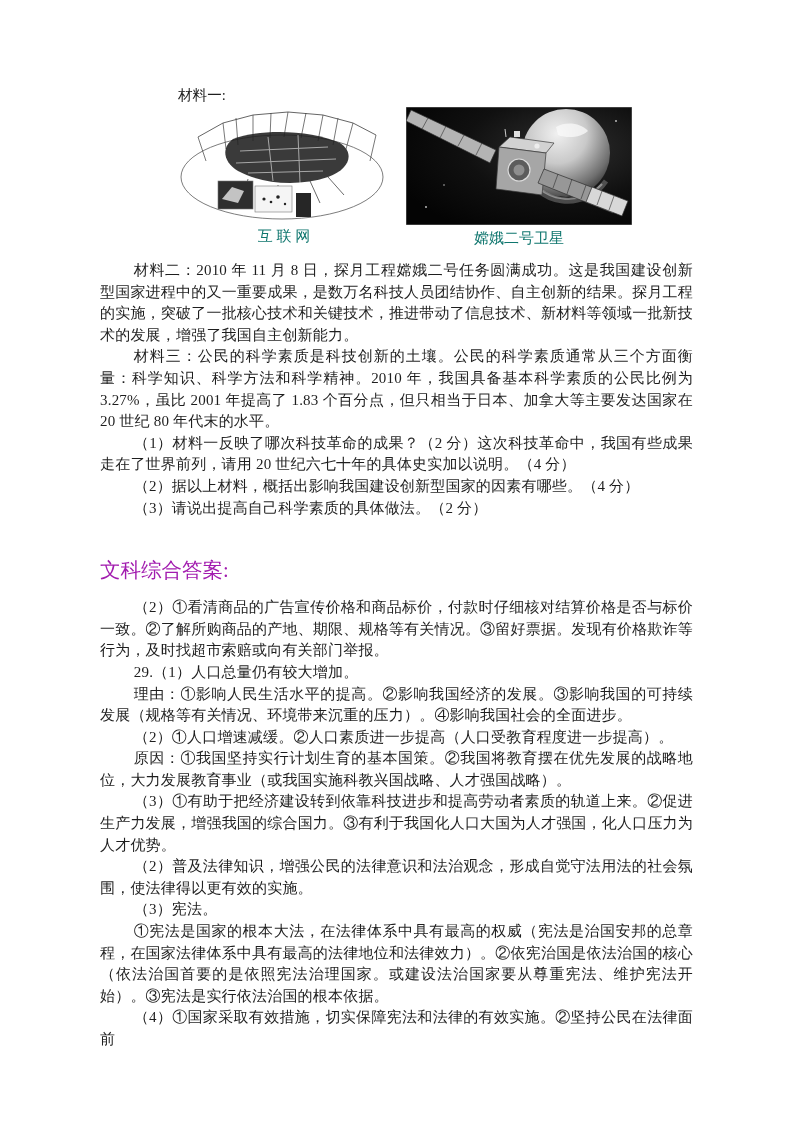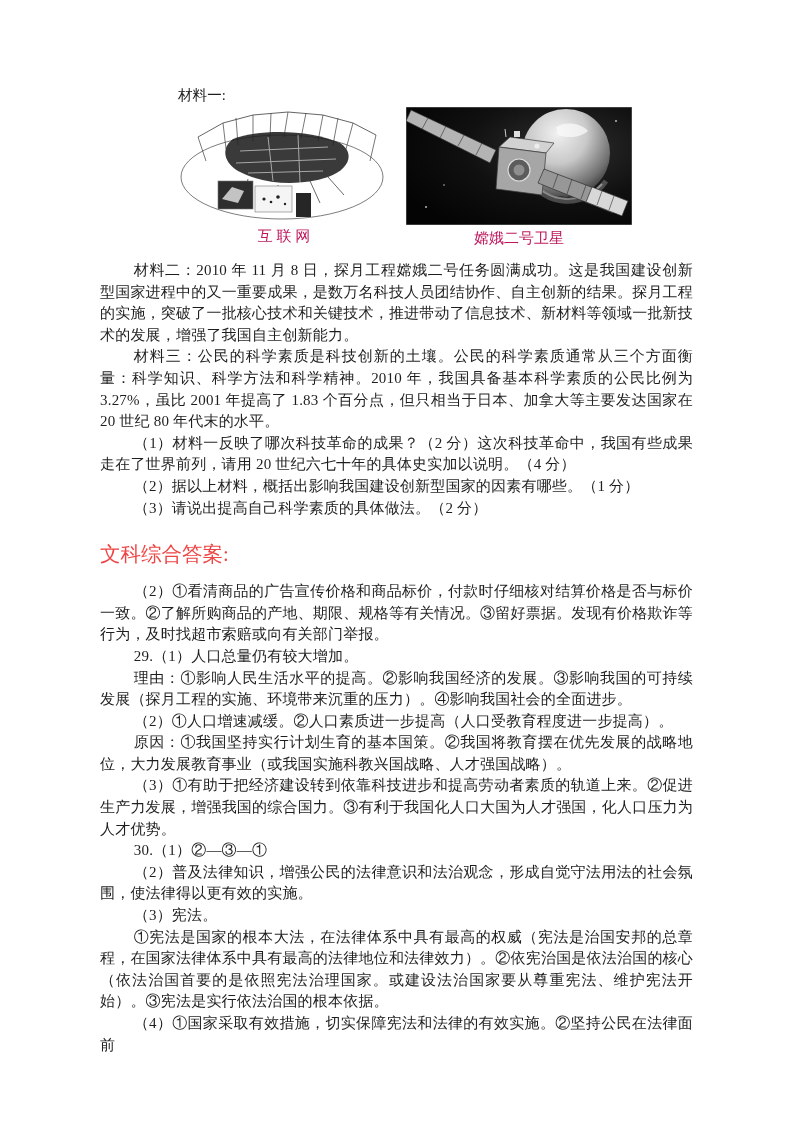--- a/index.html
+++ b/index.html
@@ -22,41 +22,41 @@
     line-height: 18px;
     margin-bottom: 3px;
   }
   .figures-row { display: flex; align-items: flex-start; gap: 16px; }
   .figure { display: flex; flex-direction: column; align-items: center; margin: 0; }
   .figure svg { display: block; }
   .figure .caption {
     margin-top: 4px;
     font-size: 15px;
     line-height: 18px;
-    color: #be185d;
+    color: #0f766e;
     text-align: right;
     white-space: nowrap;
   }
   
   .para {
     margin: 0;
     font-size: 15px;
     line-height: 21.6px;
     text-align: justify;
     text-indent: 2.25em;
     letter-spacing: 0.2px;
   }
   .para.first { margin-top: 13px; }
   
   .answers-heading {
-    margin: 22px 0 14px 0;
+    margin: 38px 0 14px 0;
     font-size: 20.5px;
     line-height: 26px;
     font-weight: normal;
-    color: #ef4444;
+    color: #a21caf;
   }
 </style>
 </head>
 <body>
 
 <div class="page">
 
   <div class="figures-block">
     <div class="material-label">材料一:</div>
     <div class="figures-row">
@@ -164,30 +164,29 @@
         </svg>
         <figcaption class="caption">嫦娥二号卫星</figcaption>
       </figure>
 
     </div>
   </div>
 
   <p class="para first">材料二：2010 年 11 月 8 日，探月工程嫦娥二号任务圆满成功。这是我国建设创新型国家进程中的又一重要成果，是数万名科技人员团结协作、自主创新的结果。探月工程的实施，突破了一批核心技术和关键技术，推进带动了信息技术、新材料等领域一批新技术的发展，增强了我国自主创新能力。</p>
   <p class="para">材料三：公民的科学素质是科技创新的土壤。公民的科学素质通常从三个方面衡量：科学知识、科学方法和科学精神。2010 年，我国具备基本科学素质的公民比例为 3.27%，虽比 2001 年提高了 1.83 个百分点，但只相当于日本、加拿大等主要发达国家在 20 世纪 80 年代末的水平。</p>
   <p class="para">（1）材料一反映了哪次科技革命的成果？（2 分）这次科技革命中，我国有些成果走在了世界前列，请用 20 世纪六七十年的具体史实加以说明。（4 分）</p>
-  <p class="para">（2）据以上材料，概括出影响我国建设创新型国家的因素有哪些。（1 分）</p>
+  <p class="para">（2）据以上材料，概括出影响我国建设创新型国家的因素有哪些。（4 分）</p>
   <p class="para">（3）请说出提高自己科学素质的具体做法。（2 分）</p>
 
   <h2 class="answers-heading">文科综合答案:</h2>
 
   <p class="para">（2）①看清商品的广告宣传价格和商品标价，付款时仔细核对结算价格是否与标价一致。②了解所购商品的产地、期限、规格等有关情况。③留好票据。发现有价格欺诈等行为，及时找超市索赔或向有关部门举报。</p>
   <p class="para">29.（1）人口总量仍有较大增加。</p>
-  <p class="para">理由：①影响人民生活水平的提高。②影响我国经济的发展。③影响我国的可持续发展（探月工程的实施、环境带来沉重的压力）。④影响我国社会的全面进步。</p>
+  <p class="para">理由：①影响人民生活水平的提高。②影响我国经济的发展。③影响我国的可持续发展（规格等有关情况、环境带来沉重的压力）。④影响我国社会的全面进步。</p>
   <p class="para">（2）①人口增速减缓。②人口素质进一步提高（人口受教育程度进一步提高）。</p>
   <p class="para">原因：①我国坚持实行计划生育的基本国策。②我国将教育摆在优先发展的战略地位，大力发展教育事业（或我国实施科教兴国战略、人才强国战略）。</p>
   <p class="para">（3）①有助于把经济建设转到依靠科技进步和提高劳动者素质的轨道上来。②促进生产力发展，增强我国的综合国力。③有利于我国化人口大国为人才强国，化人口压力为人才优势。</p>
-  <p class="para">30.（1）②—③—①</p>
   <p class="para">（2）普及法律知识，增强公民的法律意识和法治观念，形成自觉守法用法的社会氛围，使法律得以更有效的实施。</p>
   <p class="para">（3）宪法。</p>
   <p class="para">①宪法是国家的根本大法，在法律体系中具有最高的权威（宪法是治国安邦的总章程，在国家法律体系中具有最高的法律地位和法律效力）。②依宪治国是依法治国的核心（依法治国首要的是依照宪法治理国家。或建设法治国家要从尊重宪法、维护宪法开始）。③宪法是实行依法治国的根本依据。</p>
   <p class="para">（4）①国家采取有效措施，切实保障宪法和法律的有效实施。②坚持公民在法律面前</p>
 
 </div>
 
 </body></html>

